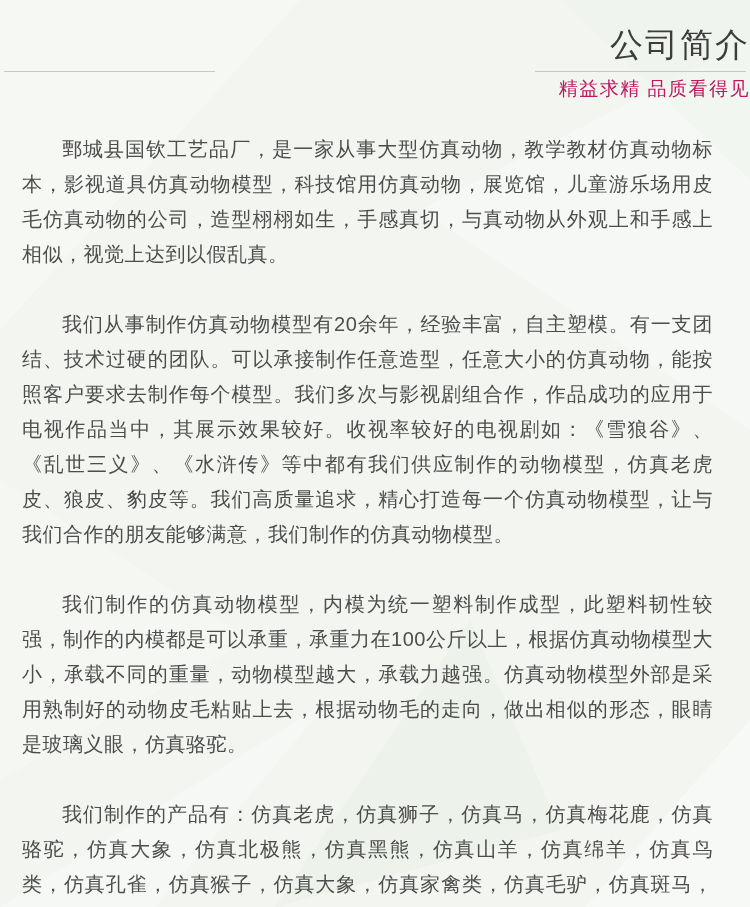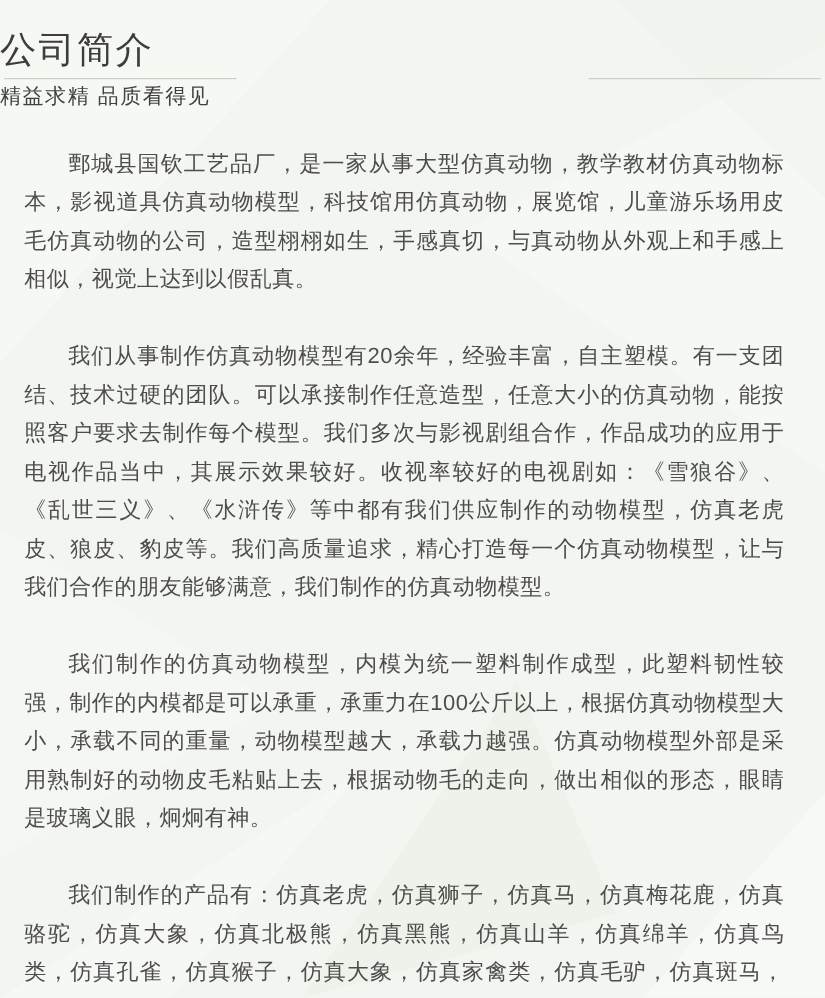--- a/index.html
+++ b/index.html
@@ -22,21 +22,21 @@
   }
   .page {
     position: relative;
     z-index: 1;
     width: 100%;
     height: 100%;
     box-sizing: border-box;
   }
   .header {
     position: relative;
-    text-align: left;
+    text-align: right;
     padding-top: 28px;
   }
   .page-title {
     margin: 0;
     font-size: 33px;
     font-weight: 500;
     letter-spacing: 2px;
     color: #3d3d3d;
     line-height: 1;
   }
@@ -46,21 +46,21 @@
     height: 1px;
     background: #c6cac4;
   }
   .divider.left  { left: 4px;  width: 211px; }
   .divider.right { right: 4px; width: 211px; }
   .page-subtitle {
     margin: 15px 0 0 0;
     font-size: 19px;
     font-weight: 400;
     letter-spacing: 1.5px;
-    color: #404040;
+    color: #be185d;
     line-height: 26px;
   }
   .content {
     margin-top: 30px;
     padding: 0 25px 0 22px;
   }
   .content p {
     margin: 0 12px 35px 0;
     font-size: 20px;
     line-height: 35px;
@@ -89,17 +89,17 @@
   <div class="header">
     <h1 class="page-title">公司简介</h1>
     <div class="divider left"></div>
     <div class="divider right"></div>
     <div class="page-subtitle">精益求精 品质看得见</div>
   </div>
 
   <div class="content">
     <p>鄄城县国钦工艺品厂，是一家从事大型仿真动物，教学教材仿真动物标本，影视道具仿真动物模型，科技馆用仿真动物，展览馆，儿童游乐场用皮毛仿真动物的公司，造型栩栩如生，手感真切，与真动物从外观上和手感上相似，视觉上达到以假乱真。</p>
     <p>我们从事制作仿真动物模型有20余年，经验丰富，自主塑模。有一支团结、技术过硬的团队。可以承接制作任意造型，任意大小的仿真动物，能按照客户要求去制作每个模型。我们多次与影视剧组合作，作品成功的应用于电视作品当中，其展示效果较好。收视率较好的电视剧如：《雪狼谷》、《乱世三义》、《水浒传》等中都有我们供应制作的动物模型，仿真老虎皮、狼皮、豹皮等。我们高质量追求，精心打造每一个仿真动物模型，让与我们合作的朋友能够满意，我们制作的仿真动物模型。</p>
-    <p>我们制作的仿真动物模型，内模为统一塑料制作成型，此塑料韧性较强，制作的内模都是可以承重，承重力在100公斤以上，根据仿真动物模型大小，承载不同的重量，动物模型越大，承载力越强。仿真动物模型外部是采用熟制好的动物皮毛粘贴上去，根据动物毛的走向，做出相似的形态，眼睛是玻璃义眼，炯炯有神。</p>
+    <p>我们制作的仿真动物模型，内模为统一塑料制作成型，此塑料韧性较强，制作的内模都是可以承重，承重力在100公斤以上，根据仿真动物模型大小，承载不同的重量，动物模型越大，承载力越强。仿真动物模型外部是采用熟制好的动物皮毛粘贴上去，根据动物毛的走向，做出相似的形态，眼睛是玻璃义眼，仿真骆驼。</p>
     <p>我们制作的产品有：仿真老虎，仿真狮子，仿真马，仿真梅花鹿，仿真骆驼，仿真大象，仿真北极熊，仿真黑熊，仿真山羊，仿真绵羊，仿真鸟类，仿真孔雀，仿真猴子，仿真大象，仿真家禽类，仿真毛驴，仿真斑马，仿真熊猫，仿真狼，仿真狗以及稀有保护动物制作，灭绝类仿真动物复原。我们有着技师操作制模，一定达到客户的满意。</p>
   </div>
 
 </div>
 
 </body></html>

